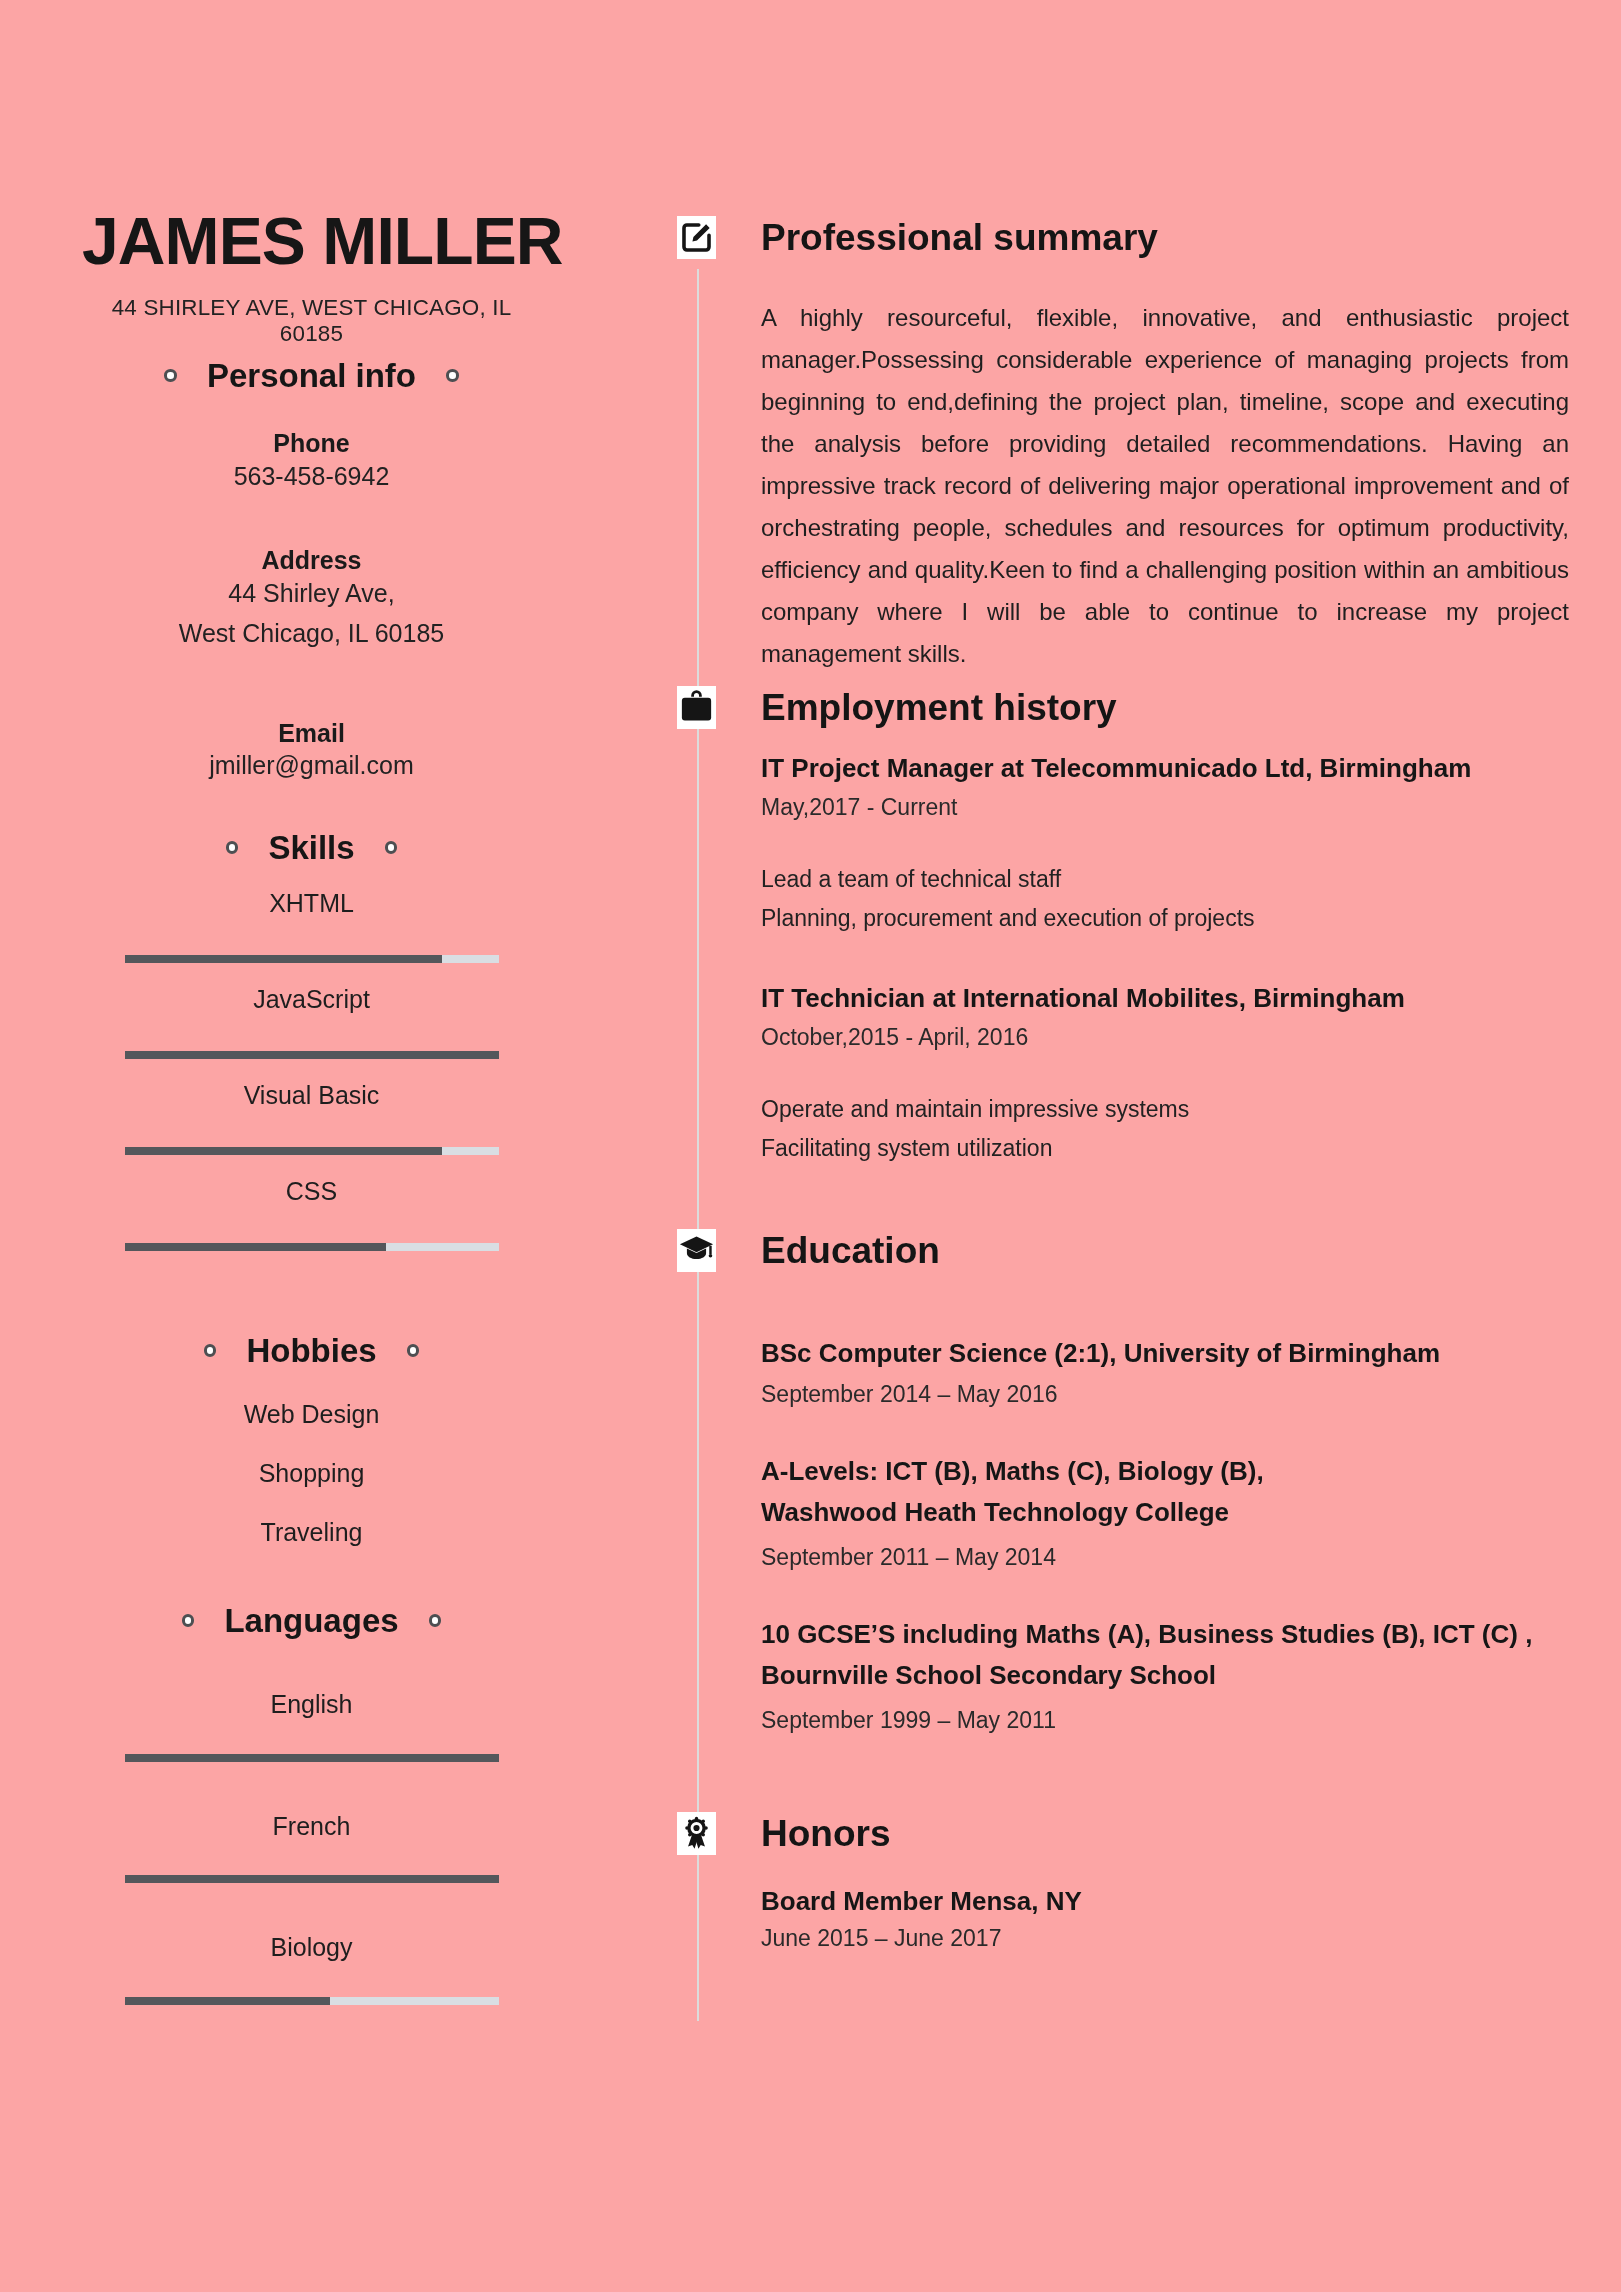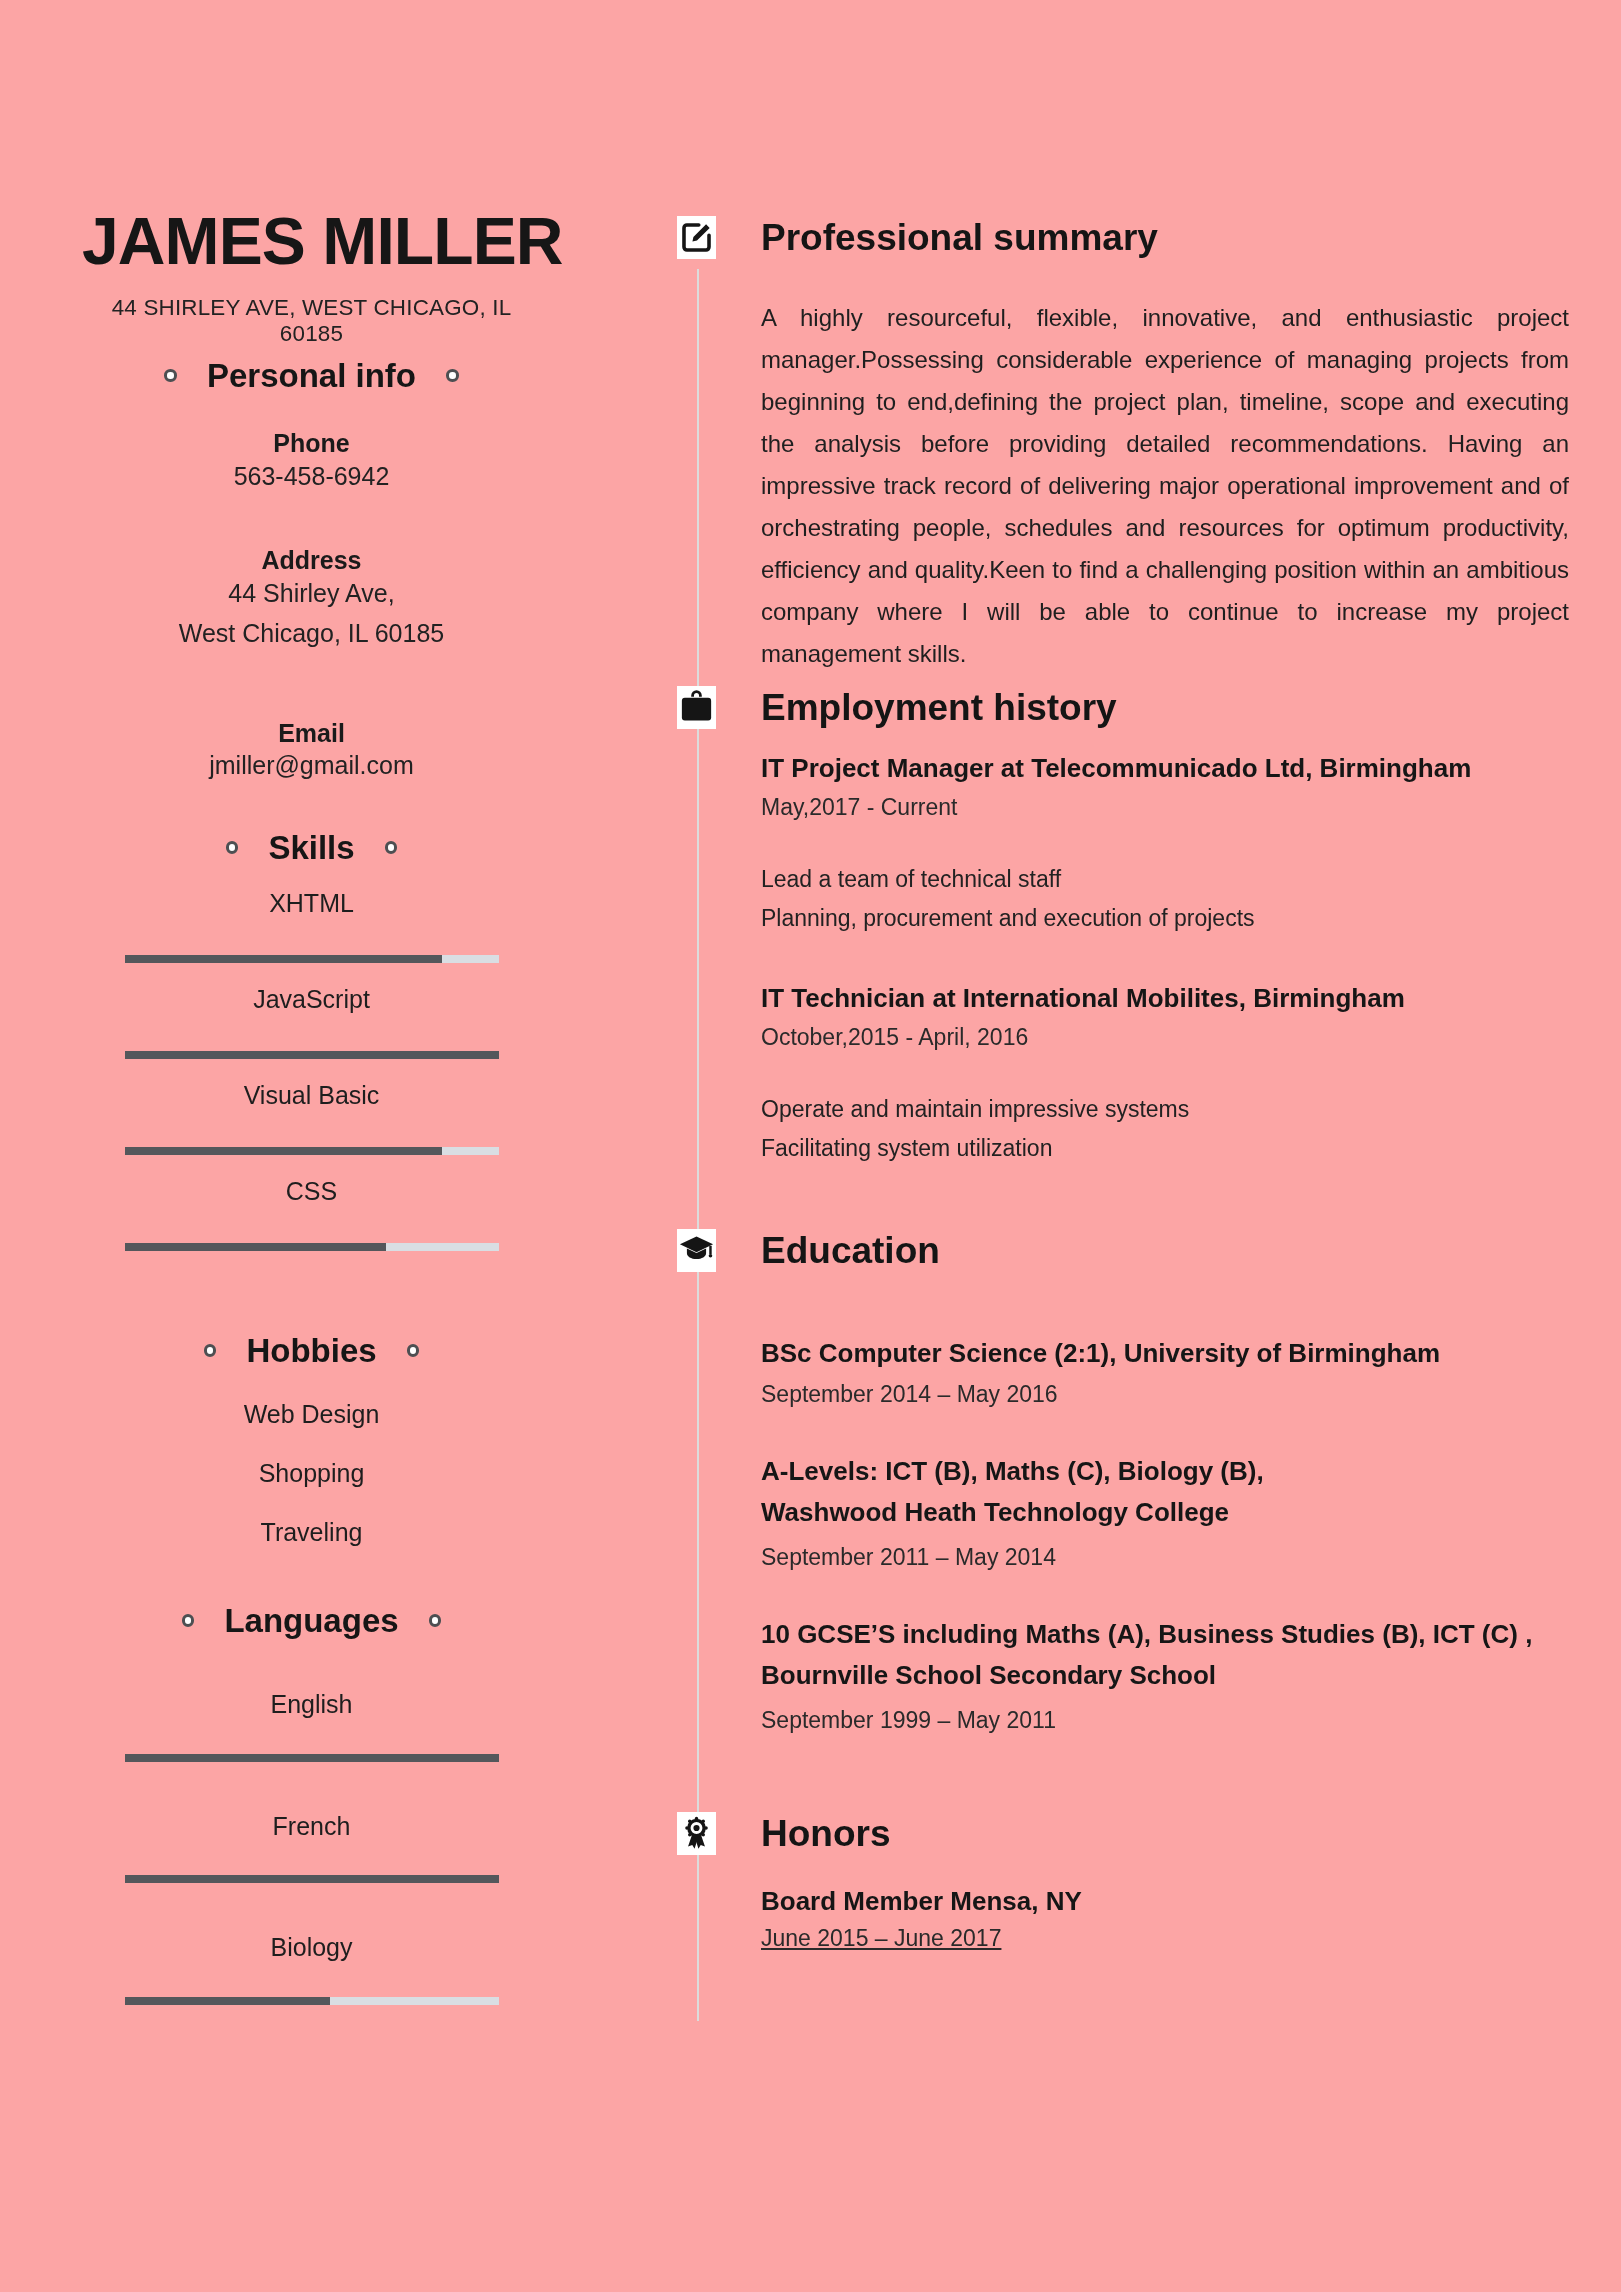--- a/index.html
+++ b/index.html
@@ -54,21 +54,21 @@
   .entry-title{font-size:26px;font-weight:700;line-height:34px;color:#161616;}
   .entry-title.two-line{line-height:41px;}
   .entry-dates{margin-top:7.2px;font-size:23px;line-height:30px;color:#2a2a2a;}
   .entry-bullets{margin-top:38px;}
   .entry-bullets div{font-size:23px;line-height:39px;color:#222;}
   .job + .job{margin-top:43px;}
   .edu{margin-top:0;}
   .edu + .edu{margin-top:42px;}
   .edu .entry-dates{margin-top:9px;}
   .edu .l2:empty{display:none;}
-  .honor .entry-dates{margin-top:5.4px;text-decoration:underline;}
+  .honor .entry-dates{margin-top:5.4px;}
 </style>
 </head>
 <body>
 
 <div class="page">
 
   <aside class="sidebar">
 
     <div class="name-block">
       <h1 class="name">JAMES MILLER</h1>

